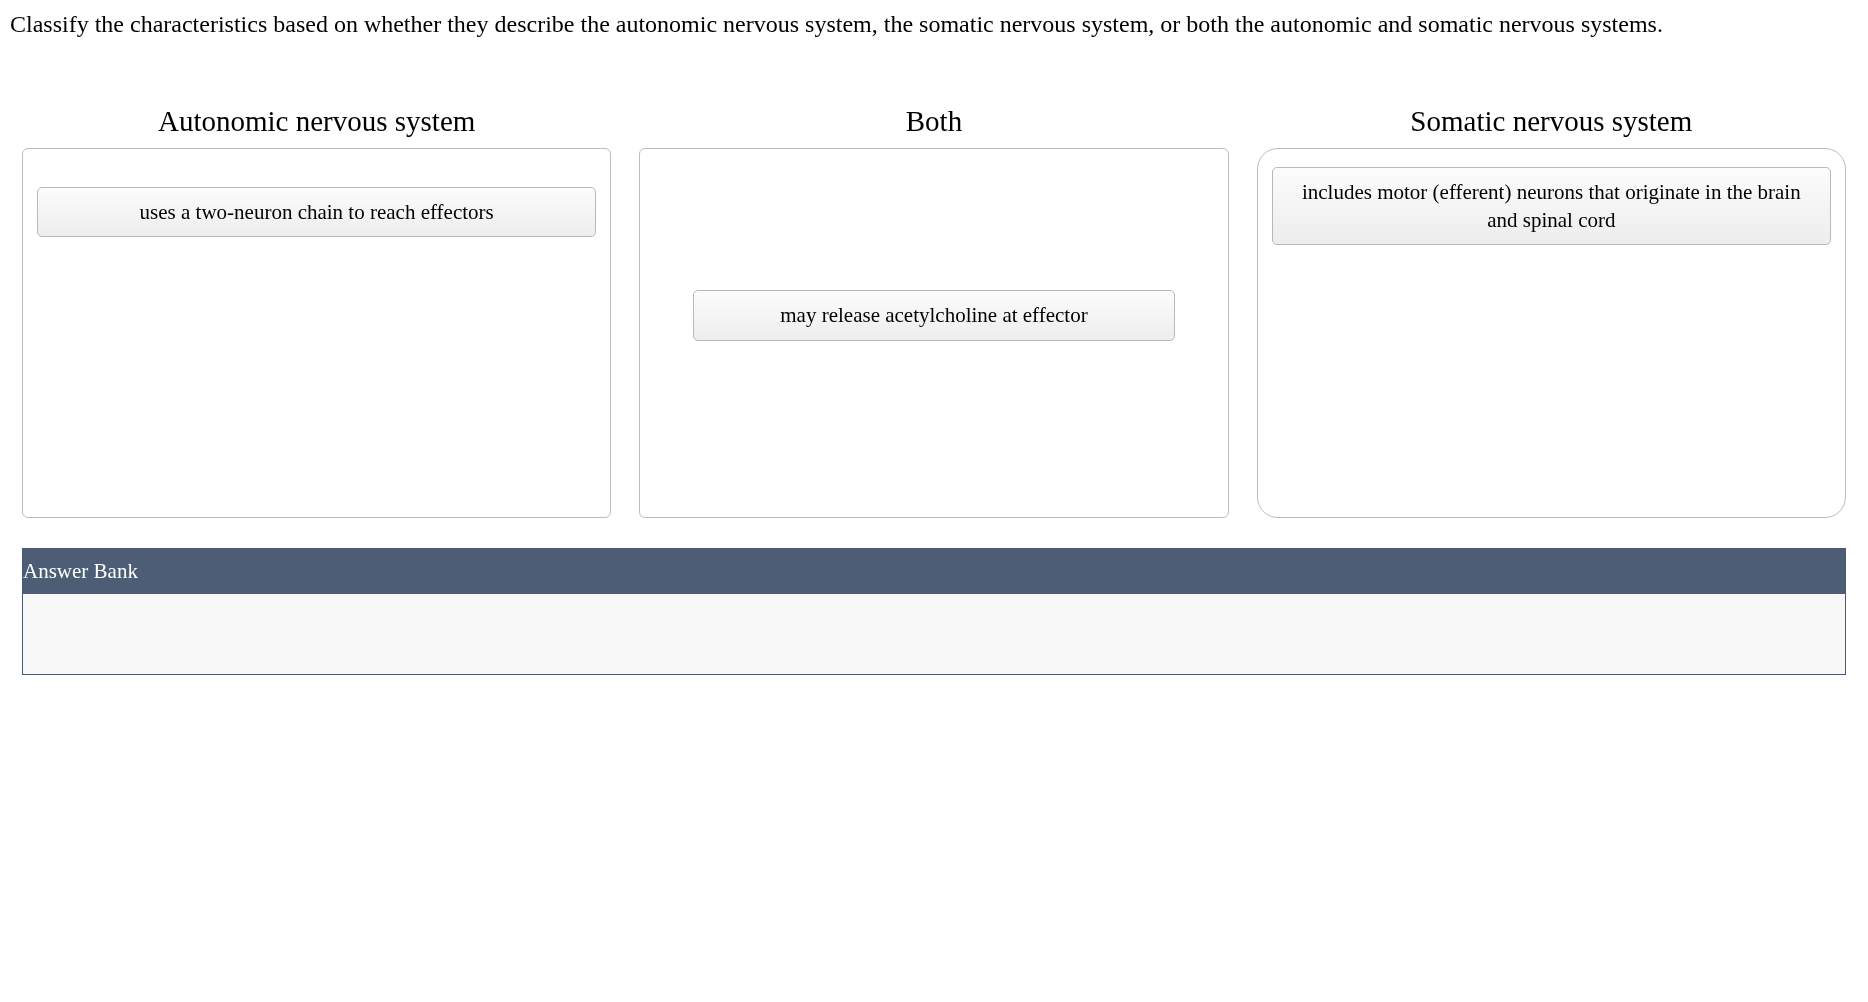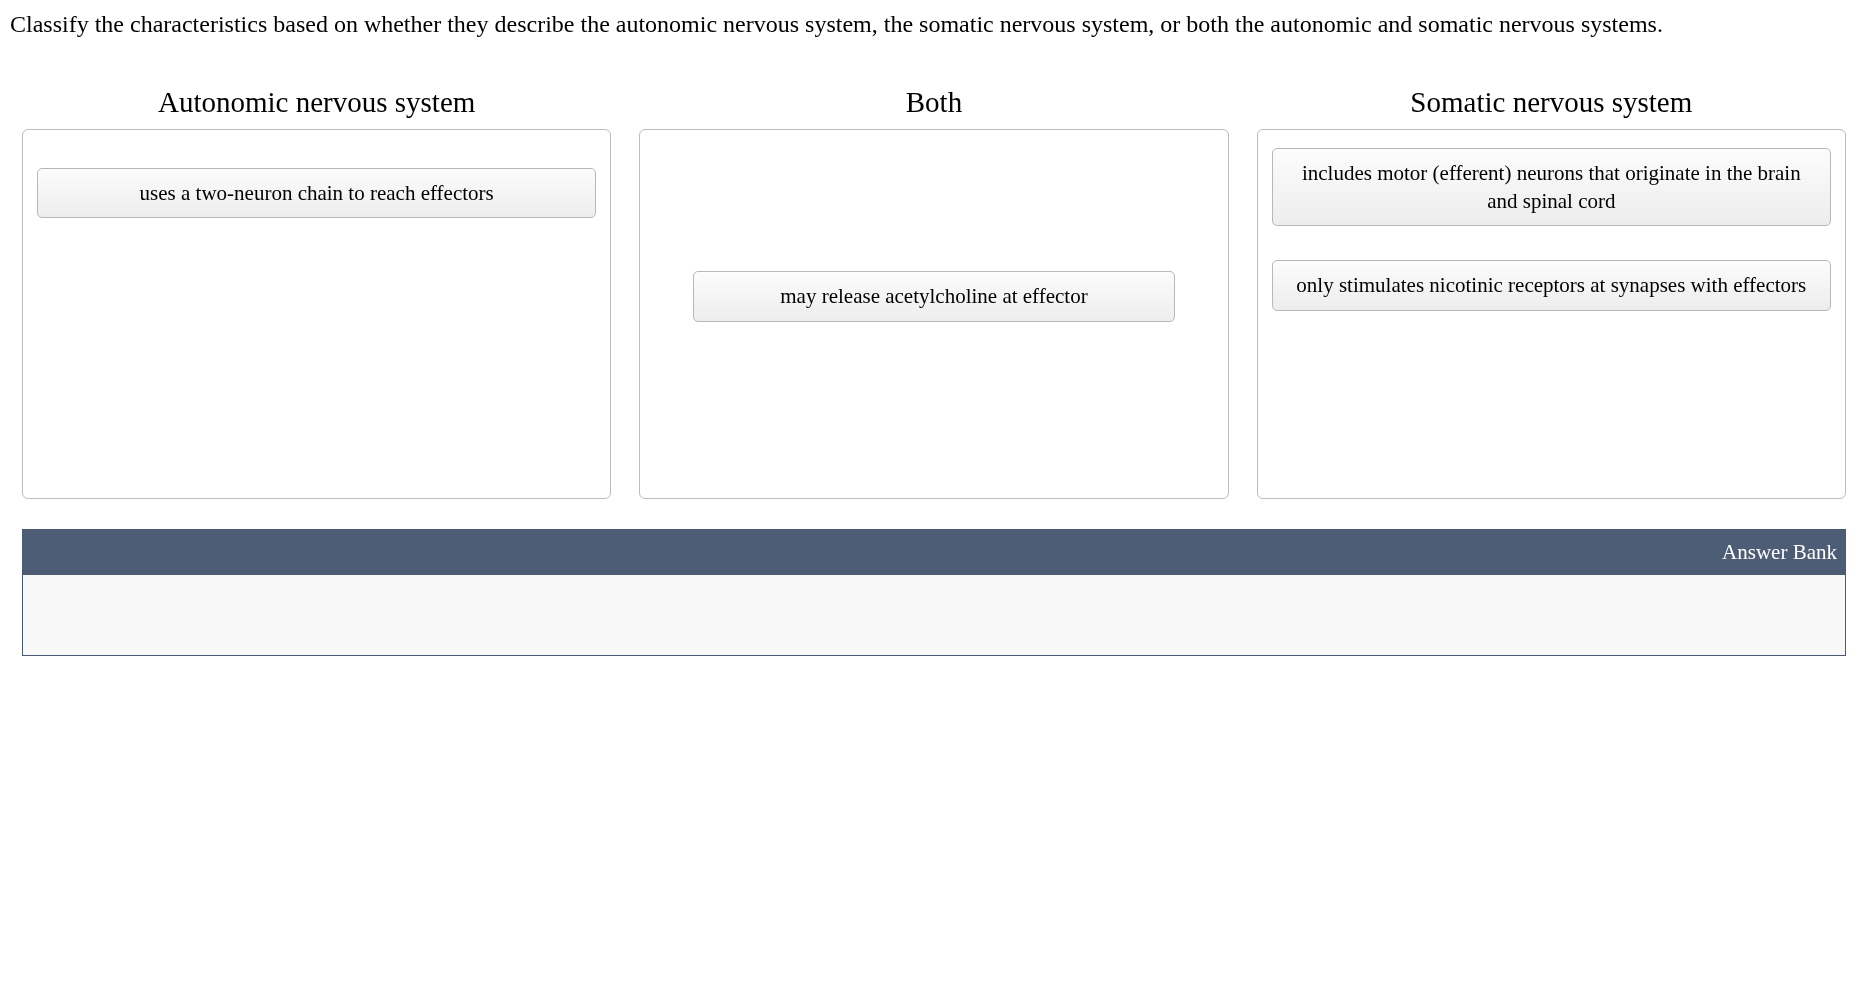--- a/index.html
+++ b/index.html
@@ -6,21 +6,21 @@
   body {
     margin: 0;
     padding: 8px 10px;
     font-family: Georgia, 'Times New Roman', Times, serif;
     font-size: 24px;
     color: #000;
     background: #fff;
   }
   .question {
     line-height: 1.4;
-    margin-bottom: 44px;
+    margin-bottom: 63px;
   }
   .columns {
     display: flex;
     gap: 28px;
     justify-content: center;
     padding: 0 12px;
     margin-bottom: 30px;
   }
   .col {
     flex: 1;
@@ -59,23 +59,23 @@
     justify-content: center;
     min-height: 44px;
   }
   .answer-bank-wrap {
     margin: 0 12px;
     border: 1px solid #4a5a73;
   }
   .answer-bank-header {
     background: #4d5d76;
     color: #fff;
-    text-align: right;
+    text-align: left;
     font-size: 21px;
-    padding: 10px 8px;
+    padding: 10px 0;
     font-family: Georgia, serif;
   }
   .answer-bank-body {
     background: #f8f8f8;
     min-height: 80px;
     padding: 10px;
   }
   
   .w-full { width: 100%; }
   .w-mid  { width: 86%; }
@@ -99,23 +99,22 @@
     <div class="col-title">Both</div>
     <div class="dropzone" style="justify-content: center; gap:16px;">
       <div style="height:52px;"></div>
       <div class="card w-mid">may release acetylcholine at effector</div>
       <div style="height:90px;"></div>
     </div>
   </div>
 
   <div class="col">
     <div class="col-title">Somatic nervous system</div>
-    <div class="dropzone" style="gap:34px;">
+    <div class="dropzone" style="gap:52px;border-radius:21px;">
       <div class="card w-full">includes motor (efferent) neurons that originate in the brain and spinal cord</div>
-      <div class="card w-full">only stimulates nicotinic receptors at synapses with effectors</div>
     </div>
   </div>
 
 </div>
 
 <div class="answer-bank-wrap">
   <div class="answer-bank-header">Answer Bank</div>
   <div class="answer-bank-body"></div>
 </div>
 

